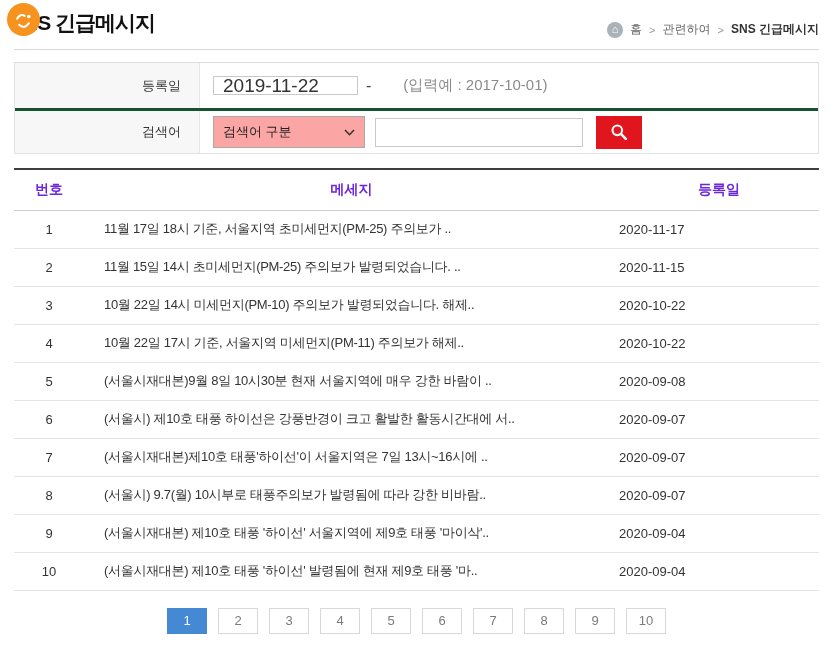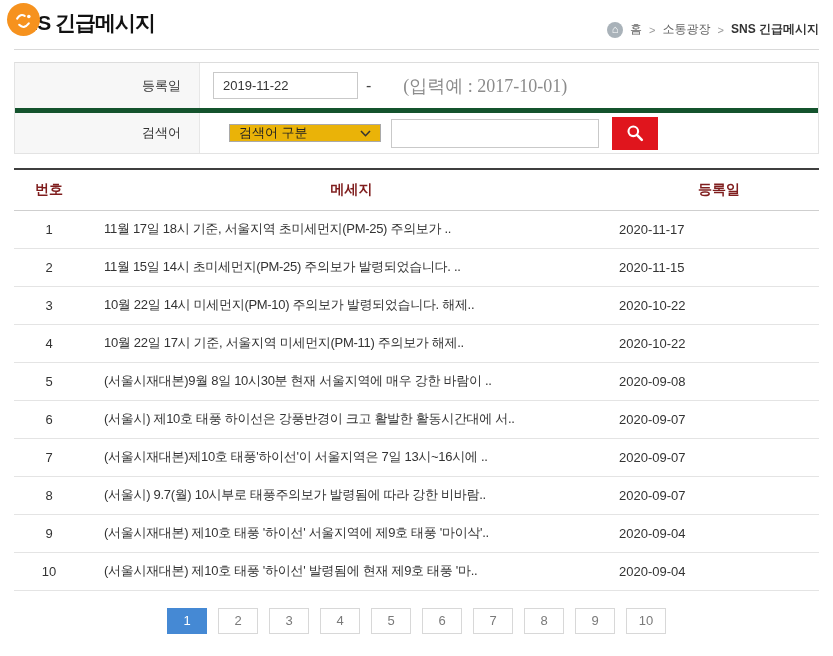--- a/index.html
+++ b/index.html
@@ -15,41 +15,41 @@
   .breadcrumb { position:absolute; right:0; top:21px; display:flex; align-items:center; gap:7px;
                 font-size:12px; color:#666; }
   .home-icon { width:16px; height:16px; border-radius:50%; background:#a9b2b9; color:#fff;
                font-size:11px; line-height:15px; text-align:center; }
   .crumb-sep { color:#999; font-size:11px; }
   .crumb-current { font-weight:bold; color:#333; }
 
   
   .search-box { margin:12px 14px 0; border:1px solid #e3e3e3; border-top:1px solid #ddd; }
   .search-row { display:flex; align-items:center; height:45px; background:#fff; }
-  .search-row + .search-row { border-top:5px solid #14532d;gap:16px; }
+  .search-row + .search-row { border-top:3px solid #14532d; }
   .search-label { width:185px; align-self:stretch; background:#f7f7f7; border-right:1px solid #e7e7e7;
                   display:flex; align-items:center; justify-content:flex-end; padding-right:18px;
                   font-size:13px; color:#333; }
   .search-content { display:flex; align-items:center; padding-left:13px; }
-  input.date-input { width:145px; height:27px; border:1px solid #c9c9c9; padding:0 9px;
-                     font-size:13px; color:#333; font-family:inherit; }
+  input.date-input { width:145px; height:19px; border:1px solid #c9c9c9; padding:0 9px;
+                     font-size:19px; color:#333; font-family:inherit; }
   .date-dash { margin:0 8px; color:#444; }
-  .date-hint { color:#8b8b8b; font-size:18px; margin-left:24px; letter-spacing:0;font-family:Liberation Serif, serif; }
-  .select-box { width:152px; height:18px; border:1px solid #a9a9a9; background:#eab308;
+  .date-hint { color:#8b8b8b; font-size:15px; margin-left:24px; letter-spacing:0; }
+  .select-box { width:152px; height:32px; border:1px solid #a9a9a9; background:#fca5a5;
                 display:flex; align-items:center; justify-content:space-between; padding:0 9px;
                 font-size:13px; color:#222; cursor:pointer; }
   input.keyword-input { width:208px; height:29px; border:1px solid #c9c9c9; margin-left:10px;
                         padding:0 8px; font-size:13px; font-family:inherit; }
   .search-btn { width:46px; height:33px; background:#e0151d; border:0; margin-left:13px;
                 display:flex; align-items:center; justify-content:center; cursor:pointer; }
 
   
   table.board { width:805px; margin:14px 14px 0; border-collapse:collapse; border-top:2px solid #3f3f3f; }
   table.board th { height:41px; border-bottom:1px solid #cfcfcf; font-size:14px; font-weight:bold;
-                   color:#7f1d1d; text-align:center; }
+                   color:#6d28d9; text-align:center; }
   table.board td { height:38px; border-bottom:1px solid #e4e4e4; font-size:13px; color:#333;
                    white-space:nowrap; }
   td.cell-no { text-align:center; color:#555; width:70px; }
   td.cell-msg { padding-left:20px; color:#222; letter-spacing:-0.3px;margin-top:28px; }
   td.cell-date { text-align:left; width:200px; color:#333; }
 
   
   .pagination { margin-top:17px; display:flex; justify-content:center; gap:11px; }
   .page-btn { min-width:40px; height:26px; line-height:24px; text-align:center;
               border:1px solid #d8d8d8; background:#fff; color:#7a7a7a; font-size:13px; cursor:pointer; }
@@ -65,21 +65,21 @@
       <path d="M9 23 q7 7 14 -2" stroke="#fff" fill="none" stroke-width="3" stroke-linecap="round"></path>
       <circle cx="23" cy="11" r="2.6" fill="#fff"></circle>
     </svg>
   </span>
   <h1 class="page-title">SNS 긴급메시지</h1>
 
   <div class="breadcrumb">
     <span class="home-icon">⌂</span>
     <span>홈</span>
     <span class="crumb-sep">&gt;</span>
-    <span>소통광장</span>
+    <span>관련하여</span>
     <span class="crumb-sep">&gt;</span>
     <span class="crumb-current">SNS 긴급메시지</span>
   </div>
 </div>
 
 <div class="search-box">
   <div class="search-row">
     <div class="search-label">등록일</div>
     <div class="search-content">
       <input class="date-input" type="text" value="2019-11-22" style="">

